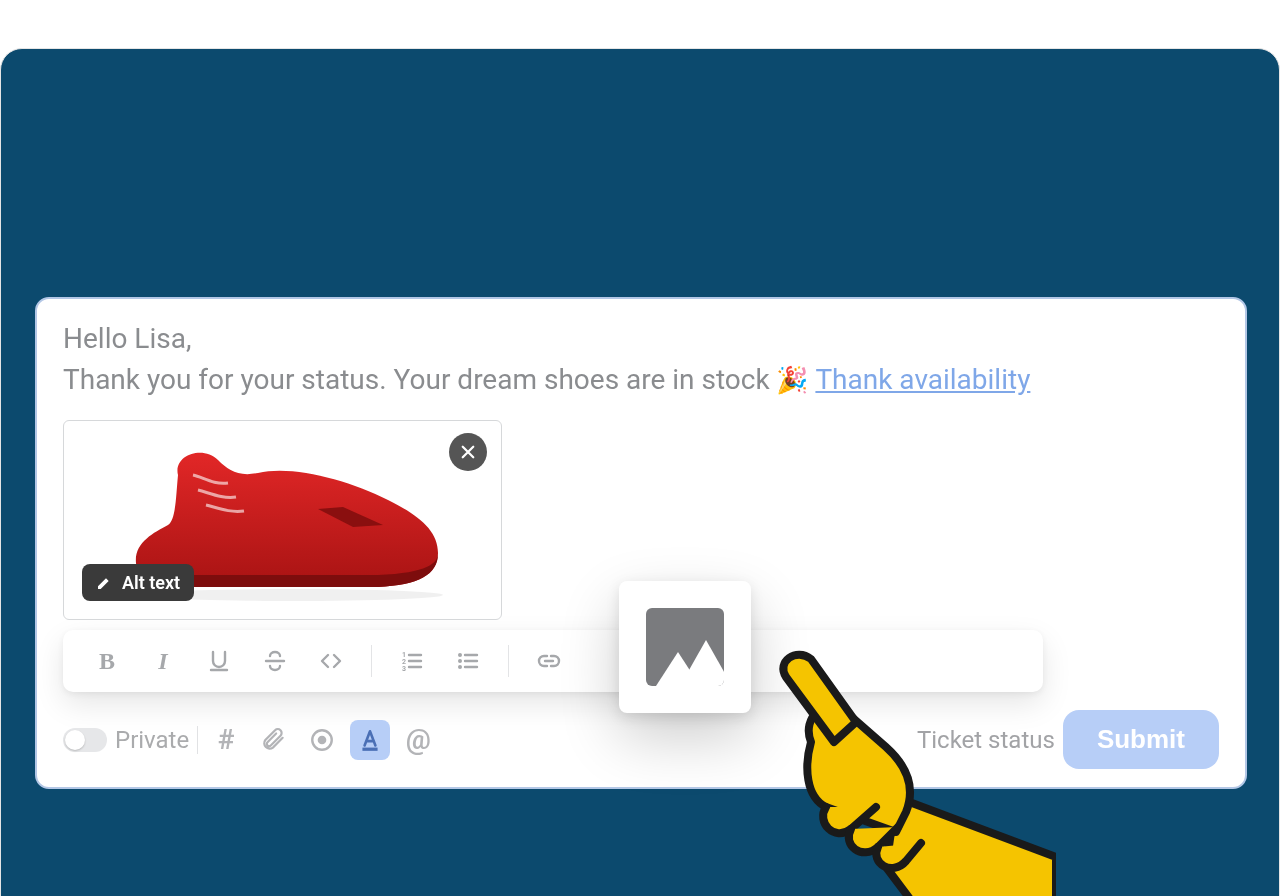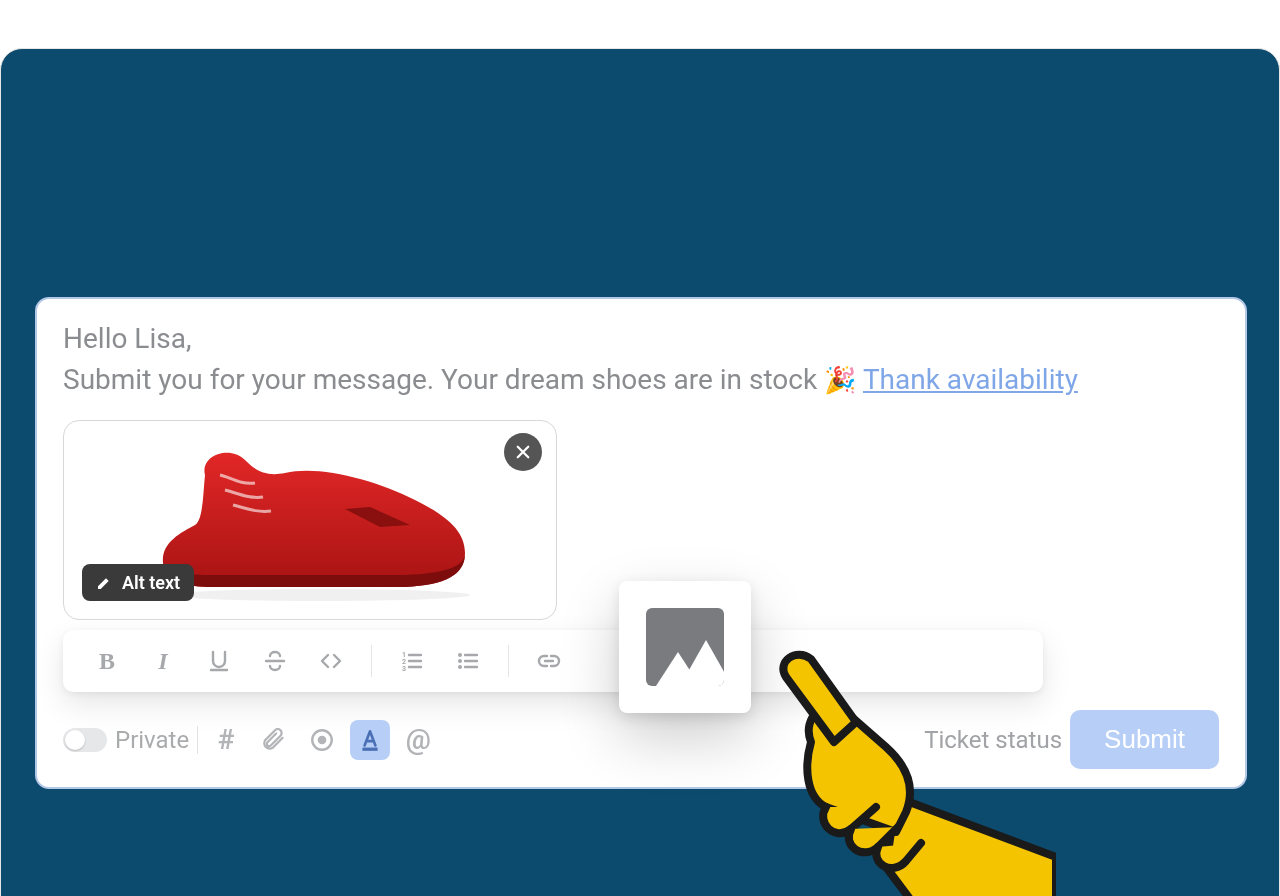--- a/index.html
+++ b/index.html
@@ -34,24 +34,24 @@
     font-size: 28px;
     line-height: 1.45;
     color: #8a8c8f;
     font-weight: 400;
   }
   .msg-body .bold { font-weight: 400; color: #8a8c8f; }
   .msg-body .link { color: #7fa7e8; text-decoration: underline; }
   .emoji { font-size: 26px; }
   .image-attach {
     margin-top: 20px;
-    width: 494px;
+    width: 439px;
     height: 200px;
     border: 1px solid #d6d8da;
-    border-radius: 16px;
+    border-radius: 6px;
     position: relative;
     background: #fff;
     display: flex;
     align-items: center;
     justify-content: center;
   }
   .shoe-svg { width: 330px; height: 170px; }
   .remove-btn {
     position: absolute;
     top: 12px;
@@ -158,23 +158,23 @@
     color: #8d8e91;
     font-size: 24px;
     cursor: pointer;
     background: #fff;
   }
   .status-select svg { width: 14px; height: 14px; }
   .submit-btn {
     background: #b7cef7;
     color: #fff;
     font-size: 26px;
-    font-weight: 400;
+    font-weight: 700;
     border: none;
-    border-radius: 10px;
+    border-radius: 16px;
     padding: 14px 34px;
     cursor: pointer;
     text-align: right;
   }
   
   .float-insert {
     position: absolute;
     left: 618px;
     top: 532px;
     width: 132px;
@@ -226,21 +226,21 @@
 </style>
 </head>
 <body>
 
 <div class="viewport">
 
   <div class="editor-card">
 
     <div class="msg-body">
       <span>Hello Lisa,</span><br>
-      <span>Submit you for your message.  Your dream shoes are </span><span class="bold">in stock</span>
+      <span>Thank you for your status.  Your dream shoes are </span><span class="bold">in stock</span>
       <span class="emoji">🎉</span>
       <span class="link">Thank availability</span>
     </div>
 
     <div class="image-attach">
 
       <svg class="shoe-svg" viewBox="0 0 330 170">
         <defs>
           <linearGradient id="redg" x1="0" y1="0" x2="0" y2="1">
             <stop offset="0" stop-color="#e22727"></stop>

